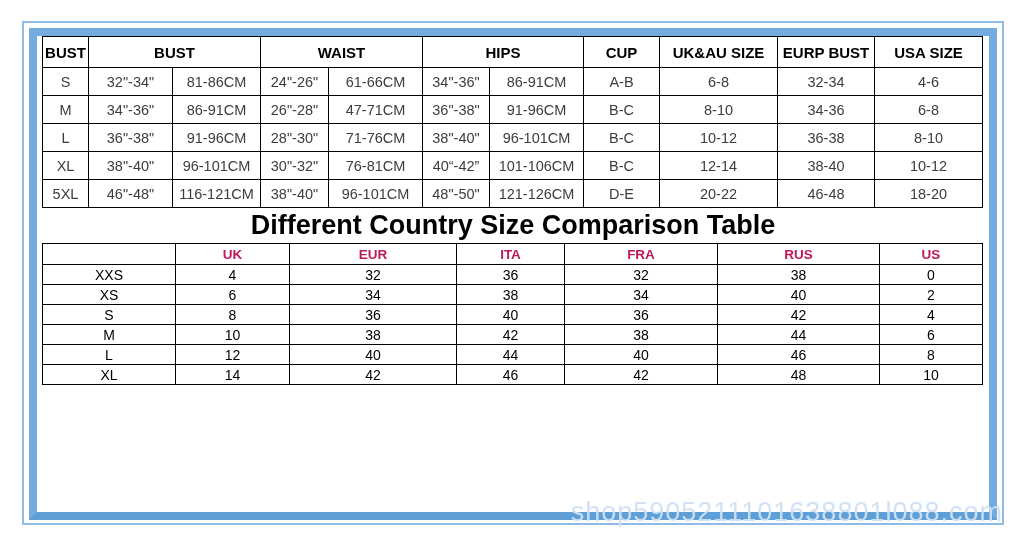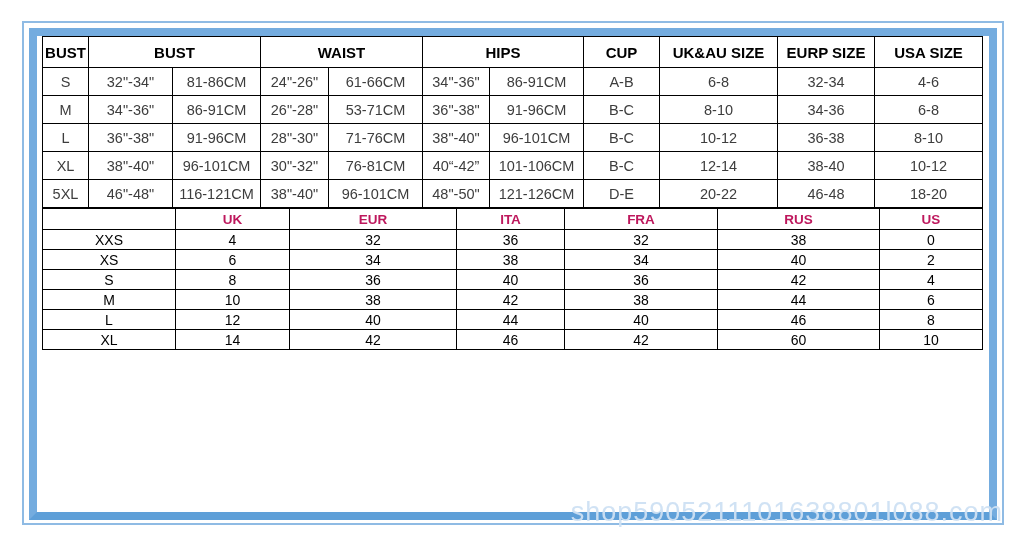--- a/index.html
+++ b/index.html
@@ -61,21 +61,21 @@
           <col>
       </colgroup>
       <thead>
           <tr>
             <th>BUST</th>
             <th colspan="2">BUST</th>
             <th colspan="2">WAIST</th>
             <th colspan="2">HIPS</th>
             <th>CUP</th>
             <th>UK&amp;AU SIZE</th>
-            <th>EURP SIZE</th>
+            <th>EURP BUST</th>
             <th>USA SIZE</th>
           </tr>
         </thead>
       <tbody>
           <tr>
             <td>S</td>
             <td>32"-34"</td>
             <td>81-86CM</td>
             <td>24"-26"</td>
             <td>61-66CM</td>
@@ -84,21 +84,21 @@
             <td>A-B</td>
             <td>6-8</td>
             <td>32-34</td>
             <td>4-6</td>
           </tr>
           <tr>
             <td>M</td>
             <td>34"-36"</td>
             <td>86-91CM</td>
             <td>26"-28"</td>
-            <td>53-71CM</td>
+            <td>47-71CM</td>
             <td>36"-38"</td>
             <td>91-96CM</td>
             <td>B-C</td>
             <td>8-10</td>
             <td>34-36</td>
             <td>6-8</td>
           </tr>
           <tr>
             <td>L</td>
             <td>36"-38"</td>
@@ -134,20 +134,21 @@
             <td>48"-50"</td>
             <td>121-126CM</td>
             <td>D-E</td>
             <td>20-22</td>
             <td>46-48</td>
             <td>18-20</td>
           </tr>
         </tbody>
     </table>
 
+    <div class="chart-title">Different Country Size Comparison Table</div>
 
     <table class="country-chart">
       <colgroup>
         <col style="width:133px">
           <col style="width:114px">
           <col style="width:167px">
         <col style="width:108px">
           <col style="width:153px">
           <col style="width:162px">
         <col>
@@ -208,21 +209,21 @@
             <td>40</td>
             <td>46</td>
             <td>8</td>
           </tr>
           <tr>
             <td>XL</td>
             <td>14</td>
             <td>42</td>
             <td>46</td>
             <td>42</td>
-            <td>60</td>
+            <td>48</td>
             <td>10</td>
           </tr>
         </tbody>
     </table>
 
   </div>
 </div>
 
 <div class="watermark">shop5905211101638801l088.com</div>
 

